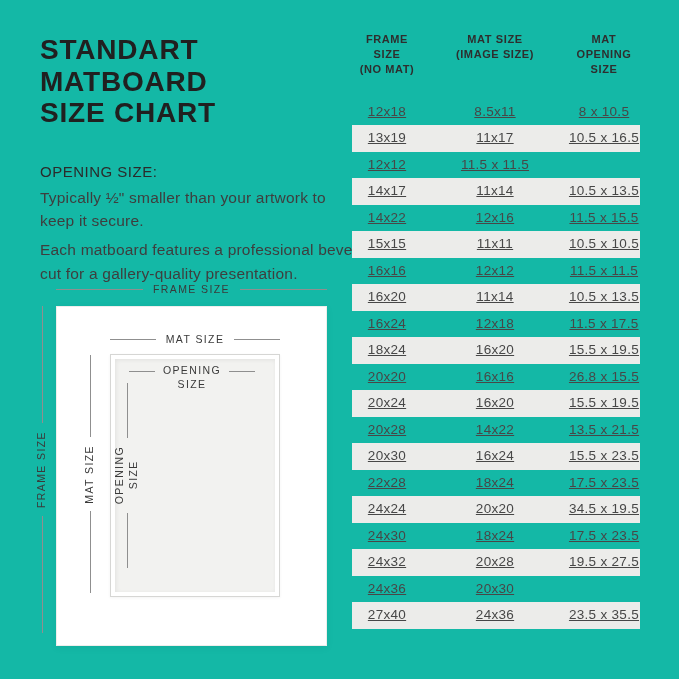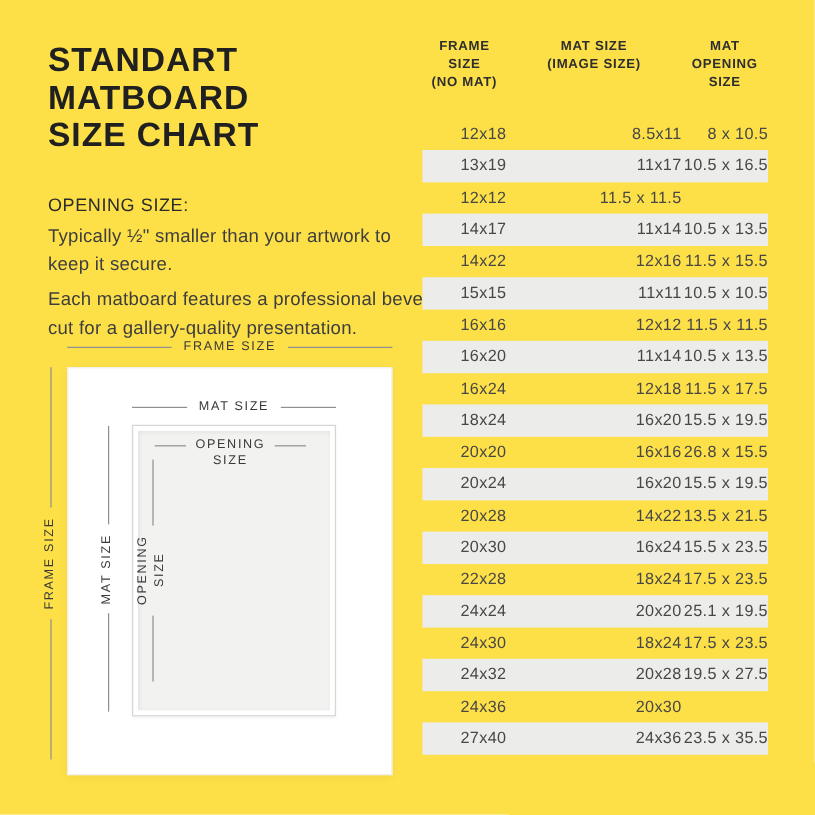--- a/index.html
+++ b/index.html
@@ -1,19 +1,19 @@
 <!DOCTYPE html>
 <html><head>
 <meta charset="utf-8">
 <style>
   * { margin:0; padding:0; box-sizing:border-box; }
   html,body { background:#fafaf9; }
   .page {
     position:relative; width:679px; height:679px; overflow:hidden;
-    background:#fde047; color:#3c3c3c;
+    background:#14b8a6; color:#3c3c3c;
     font-family:"Liberation Sans", sans-serif;
   }
 
   
   .left-col { position:absolute; left:40px; top:34px; width:320px; }
   .title {
     font-size:28px; line-height:1.13; font-weight:700; letter-spacing:0.8px;
     color:#202020;
   }
   .sec-head {
@@ -66,22 +66,22 @@
   .size-table { position:absolute; left:352px; top:32px; width:288px; }
   .thead { display:grid; grid-template-columns:70px 146px 72px; }
   .th {
     text-align:center; font-size:11px; font-weight:700; letter-spacing:0.6px;
     line-height:1.35; color:#2e2e2e;
   }
   .tbody { margin-top:22px; }
   .tr { display:grid; grid-template-columns:70px 146px 72px; height:26.5px; }
   .tbody .tr:nth-child(even) { background:#ececea; }
   .td {
-    text-align:right; font-size:13.5px; color:#474747; letter-spacing:0.3px;
-    line-height:26.5px; white-space:nowrap;
+    text-align:center; font-size:13.5px; color:#474747; letter-spacing:0.3px;
+    line-height:26.5px; white-space:nowrap;text-decoration:underline;
   }
 </style>
 </head>
 <body>
 
 <div class="page">
 
   <div class="left-col">
     <div class="title">
       <span>STANDART MATBOARD</span><br>
@@ -229,21 +229,21 @@
         <div class="td">15.5 x 23.5</div>
       </div>
       <div class="tr">
         <div class="td">22x28</div>
         <div class="td">18x24</div>
         <div class="td">17.5 x 23.5</div>
       </div>
       <div class="tr">
         <div class="td">24x24</div>
         <div class="td">20x20</div>
-        <div class="td">25.1 x 19.5</div>
+        <div class="td">34.5 x 19.5</div>
       </div>
       <div class="tr">
         <div class="td">24x30</div>
         <div class="td">18x24</div>
         <div class="td">17.5 x 23.5</div>
       </div>
       <div class="tr">
         <div class="td">24x32</div>
         <div class="td">20x28</div>
         <div class="td">19.5 x 27.5</div>

